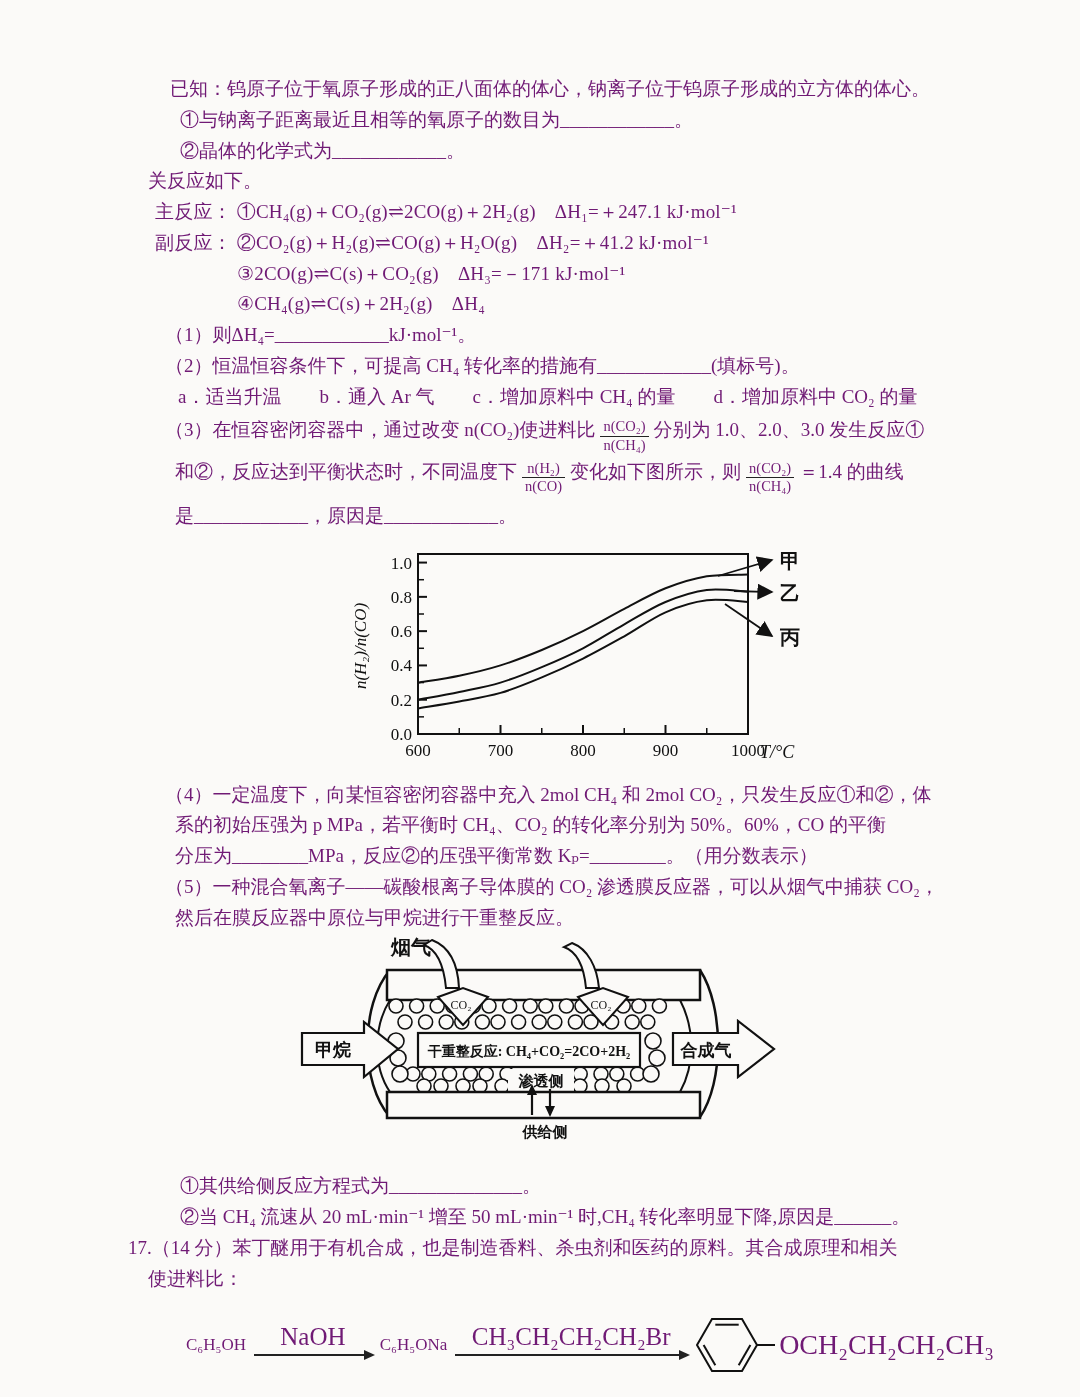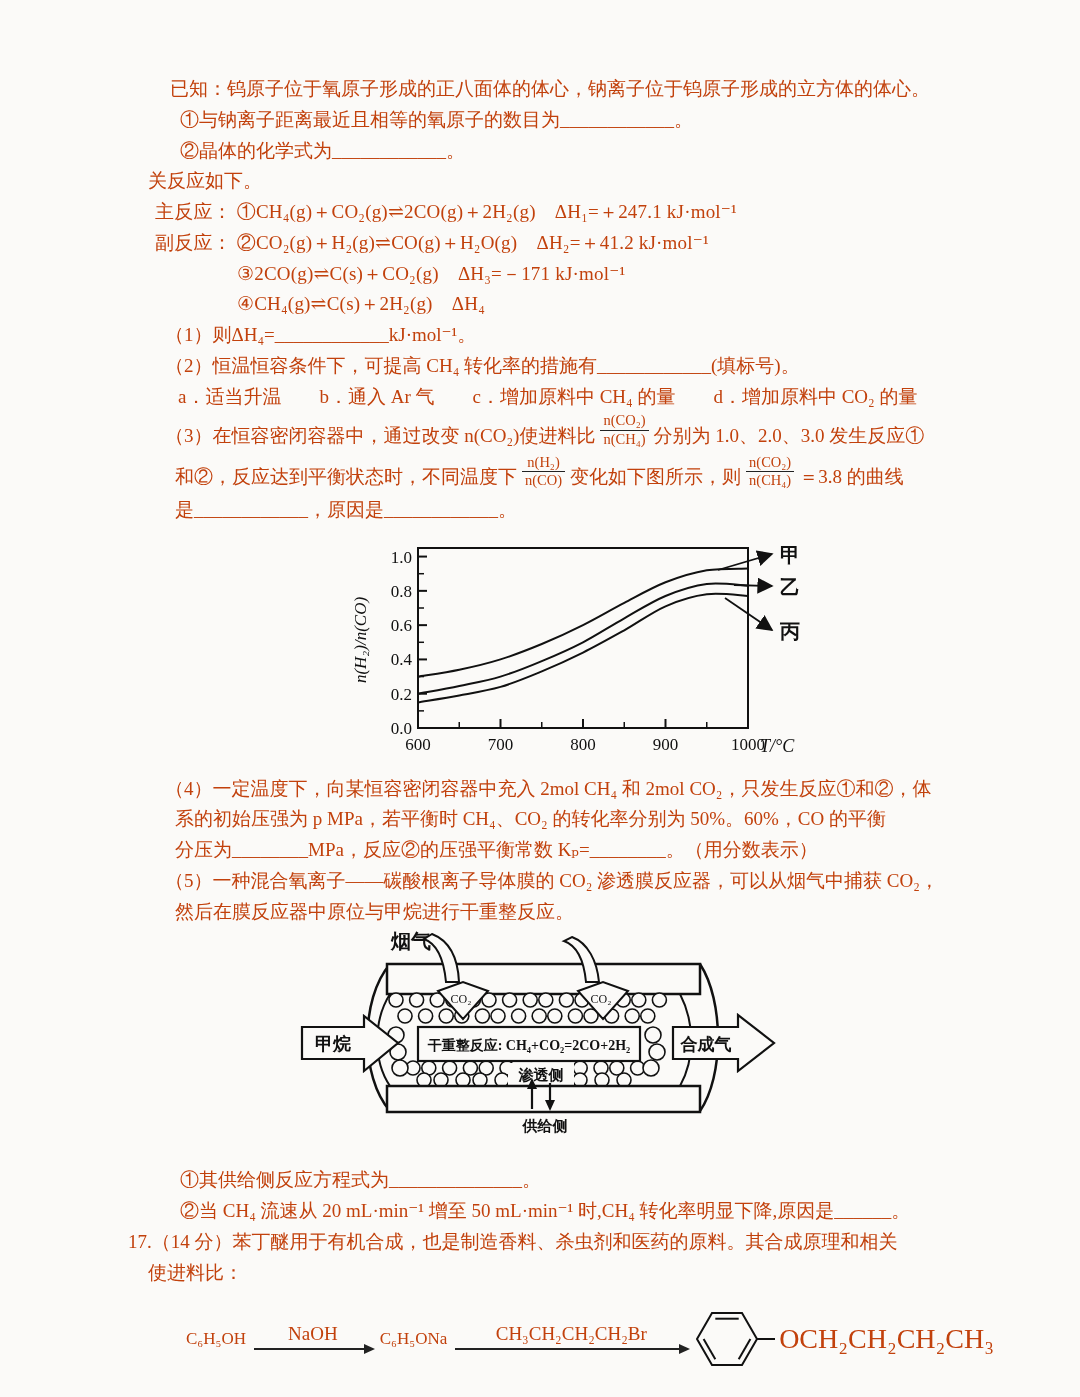--- a/index.html
+++ b/index.html
@@ -1,36 +1,36 @@
 <!DOCTYPE html>
 <html><head>
 <meta charset="utf-8">
 <style>
   html,body{margin:0;padding:0;}
   body{width:1080px;height:1397px;background:#f4f3f1;font-family:"Liberation Serif","DejaVu Serif",serif;}
   .page{width:1080px;height:1397px;box-sizing:border-box;background:#fbfaf8;
-        padding:74px 86px 0 128px;color:#c2410c;overflow:hidden;}
+        padding:74px 86px 0 128px;color:#701a75;overflow:hidden;}
   p{margin:0;font-size:19px;line-height:1.62;white-space:nowrap;}
   .ml42{margin-left:42px}.ml52{margin-left:52px}.ml32{margin-left:20px}
   .ml27{margin-left:27px}.ml109{margin-left:109px}.ml37{margin-left:37px}
   .ml50{margin-left:50px}.ml47{margin-left:47px}
   .rxn{letter-spacing:.2px}
-  .fracline{line-height:1.25;margin-bottom:6px;display:flex;align-items:flex-end;}
+  .fracline{line-height:1.25;margin-top:6px;margin-bottom:6px;display:flex;align-items:flex-start;}
   .frac{display:inline-block;vertical-align:middle;text-align:center;font-size:14.5px;
         line-height:1.18;margin:0 5px;}
   .frac .num{display:block;border-bottom:1.3px solid #222;padding:0 3px;}
   .frac .den{display:block;padding:0 3px;}
   .chart-wrap{margin:2px 0 4px 200px;}
   .diagram-wrap{margin:4px 0 2px 172px;}
   .syn{display:flex;align-items:center;margin:14px 0 6px 58px;}
   .syn .formula{font-size:17px;}
   .rxn-arrow{position:relative;height:30px;border-bottom:2px solid #222;margin:0 8px 10px 8px;}
   .rxn-arrow::after{content:"";position:absolute;right:-3px;bottom:-6px;width:0;height:0;
       border-left:11px solid #222;border-top:5px solid transparent;border-bottom:5px solid transparent;}
-  .rxn-arrow .reagent{position:absolute;left:0;bottom:3px;width:100%;text-align:center;font-size:19px;}
+  .rxn-arrow .reagent{position:absolute;left:0;bottom:3px;width:100%;text-align:center;font-size:25px;}
   .arrow1{width:128px}.arrow2{width:252px}
   .product{display:flex;align-items:center;}
   .product .chain{font-size:28px;margin-left:0px;}
   svg text{font-family:"Liberation Serif","DejaVu Serif",serif;fill:#111;}
 </style>
 </head>
 <body>
 
 <div class="page">
 
@@ -61,21 +61,21 @@
     <span>和②，反应达到平衡状态时，不同温度下</span>
     <span class="frac">
       <span class="num">n(H₂)</span>
       <span class="den">n(CO)</span>
     </span>
     <span>变化如下图所示，则</span>
     <span class="frac">
       <span class="num">n(CO₂)</span>
       <span class="den">n(CH₄)</span>
     </span>
-    <span>＝3.8 的曲线</span>
+    <span>＝1.4 的曲线</span>
   </p>
   <p class="ml47">是____________，原因是____________。</p>
 
   <div class="chart-wrap">
     <svg id="chart-svg" width="525" height="238" viewBox="0 0 525 238">
       <defs>
         <marker id="arrow" viewBox="0 0 10 10" refX="9" refY="5" markerWidth="9" markerHeight="9" orient="auto-start-reverse">
           <path d="M0,0 L10,5 L0,10 z" fill="#111"></path>
         </marker>
       </defs>

